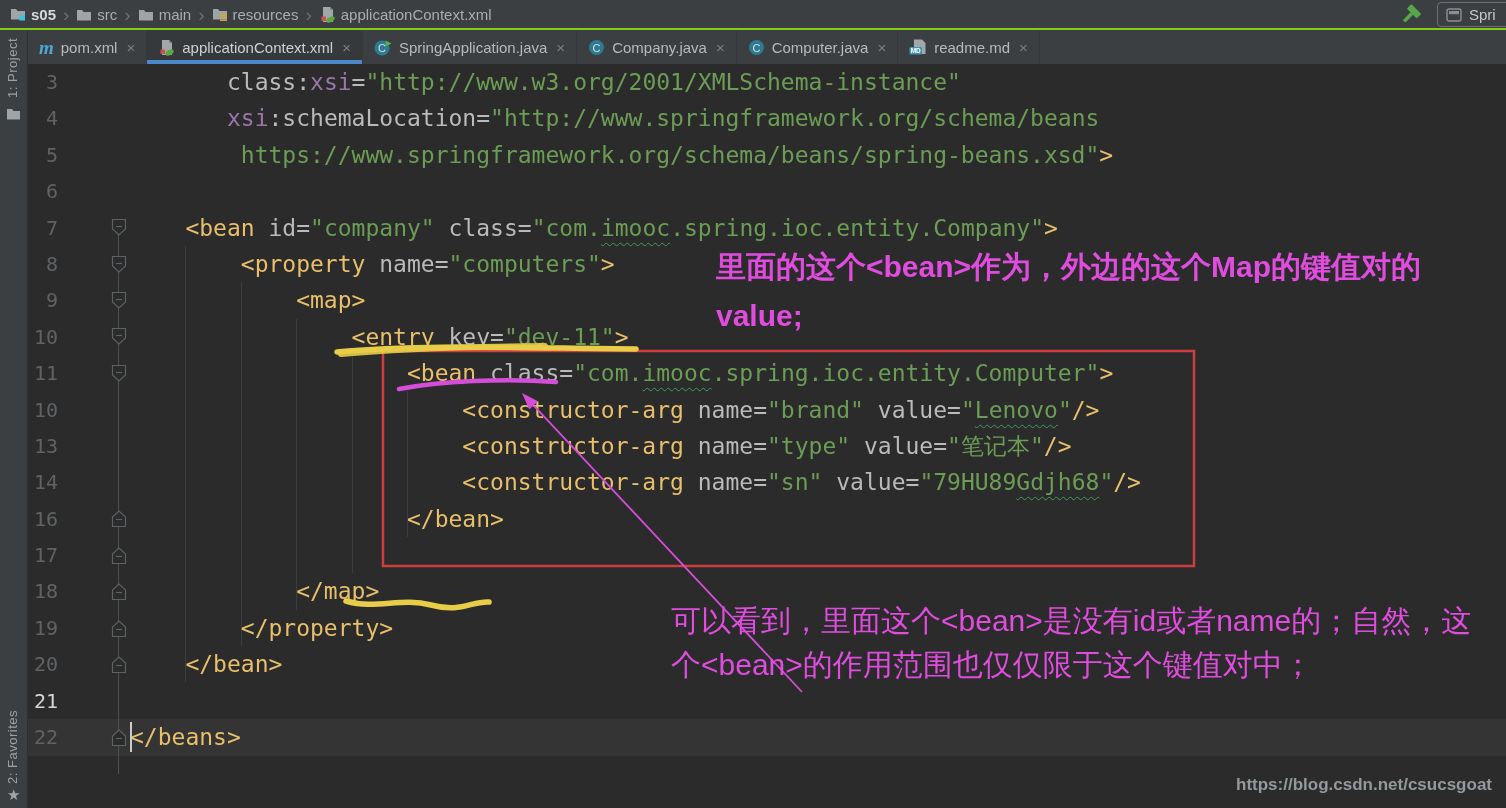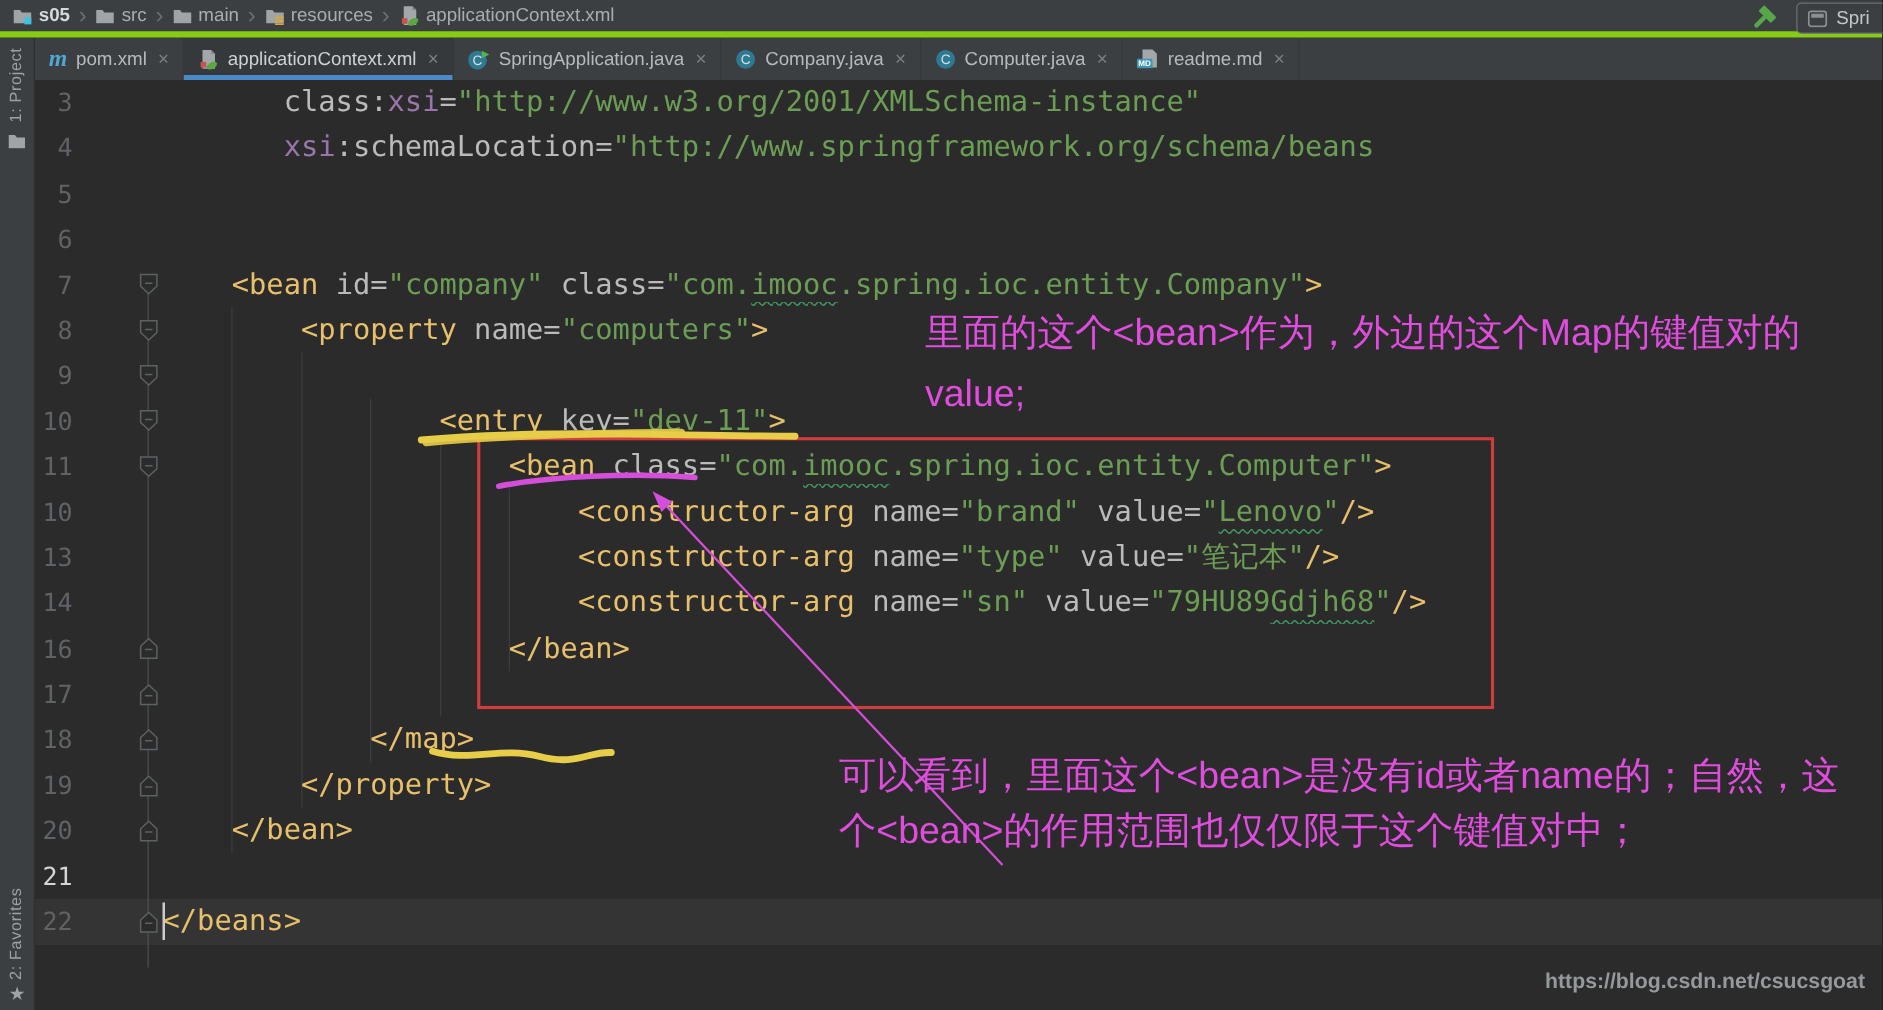--- a/index.html
+++ b/index.html
@@ -3,21 +3,21 @@
 <meta charset="utf-8">
 <style>
   * { margin:0; padding:0; box-sizing:border-box; }
   html,body { background:#1e1e1e; }
   .screen { position:relative; width:1506px; height:808px; overflow:hidden;
             background:var(--editor_bg,#2B2B2B);
             font-family:"Liberation Sans","DejaVu Sans",sans-serif; }
 
   
   .topbar { position:absolute; left:0; top:0; width:1506px; height:30px;
-            background:var(--panel_bg,#3C3F41); border-bottom:5px solid #84cc16;
+            background:var(--panel_bg,#3C3F41); border-bottom:2px solid #84cc16;
             display:flex; align-items:center; padding-left:10px; z-index:6; }
   .bc { display:flex; align-items:center; gap:4px; }
   .bc-item { display:flex; align-items:center; gap:5px; color:#A9ADB0; font-size:15px; cursor:default; }
   .bc-item.bold .bc-label { color:#D6D9DB; font-weight:bold; }
   .bc-sep { color:#6B6F72; font-size:19px; margin:0 3px; line-height:1; }
   .ticon { display:inline-flex; align-items:center; }
   .hammer { position:absolute; left:1398px; top:2px; }
   .runcfg { position:absolute; left:1437px; top:2px; height:25px; width:120px;
             border:1px solid #6B7073; border-radius:4px; background:#3C3F41;
             display:flex; align-items:center; gap:7px; padding:0 8px;
@@ -67,21 +67,21 @@
   .caret { position:absolute; left:102px; top:658px; width:2px; height:30px;
            background:var(--caret,#CCCCCC); z-index:3; }
   .iguide { position:absolute; width:1px; background:#3A3E40; z-index:1; }
   .foldline { position:absolute; left:90px; width:1px; background:#4B5052; z-index:1; }
 
   
   .overlay { position:absolute; left:0; top:0; width:1506px; height:808px;
              pointer-events:none; z-index:7; }
   .note { position:absolute; color:var(--annotation,#DF4CDE); font-size:30px; z-index:7;
           pointer-events:none; white-space:nowrap; }
-  .note1 { left:740px; top:242px; line-height:49px; }
+  .note1 { left:716px; top:242px; line-height:49px;font-weight:bold; }
   .note2 { left:671px; top:599px; line-height:44px; }
   .watermark { position:absolute; right:14px; top:775px; color:#94999C; font-size:17px; z-index:7;font-weight:bold; }
 </style>
 </head>
 <body>
 
 <div class="screen">
 
   <div class="topbar">
     <div class="bc" id="breadcrumb">
@@ -248,20 +248,21 @@
           <span class="codeln">       <span class="tk-attr">class</span><span class="tk-pl">:</span><span class="tk-ns">xsi</span><span class="tk-pl">=</span><span class="tk-str">"http://www.w3.org/2001/XMLSchema-instance"</span></span>
         </div>
         <div class="row">
           <span class="ln">4</span>
           <span class="foldcol"></span>
           <span class="codeln">       <span class="tk-ns">xsi</span><span class="tk-pl">:</span><span class="tk-attr">schemaLocation</span><span class="tk-pl">=</span><span class="tk-str">"http://www.springframework.org/schema/beans</span></span>
         </div>
         <div class="row">
           <span class="ln">5</span>
           <span class="foldcol"></span>
+          <span class="codeln">        <span class="tk-str">https://www.springframework.org/schema/beans/spring-beans.xsd"</span><span class="tk-tag">&gt;</span></span>
         </div>
         <div class="row">
           <span class="ln">6</span>
           <span class="foldcol"></span>
           <span class="codeln"></span>
         </div>
         <div class="row">
           <span class="ln">7</span>
           <span class="foldcol">
             <span class="ticon">
@@ -288,20 +289,21 @@
         <div class="row">
           <span class="ln">9</span>
           <span class="foldcol">
             <span class="ticon">
               <svg width="16" height="19" viewBox="0 0 16 19" fill="#2B2B2B" stroke="#5C6164" stroke-width="1.2">
                 <path d="M1.5 1.5h13v9.5l-6.5 6-6.5-6z"></path>
                 <path d="M5 8.5h6" fill="none"></path>
               </svg>
             </span>
           </span>
+          <span class="codeln">            <span class="tk-tag">&lt;map&gt;</span></span>
         </div>
         <div class="row">
           <span class="ln">10</span>
           <span class="foldcol">
             <span class="ticon">
               <svg width="16" height="19" viewBox="0 0 16 19" fill="#2B2B2B" stroke="#5C6164" stroke-width="1.2">
                 <path d="M1.5 1.5h13v9.5l-6.5 6-6.5-6z"></path>
                 <path d="M5 8.5h6" fill="none"></path>
               </svg>
             </span>

